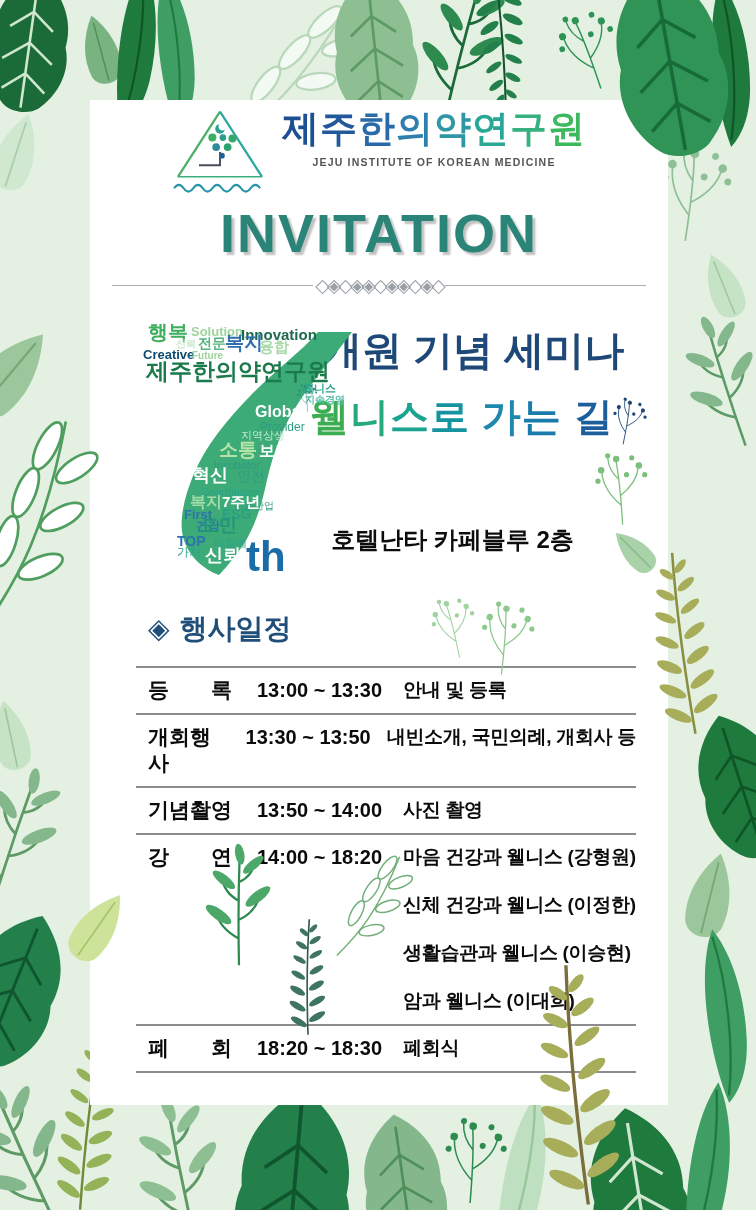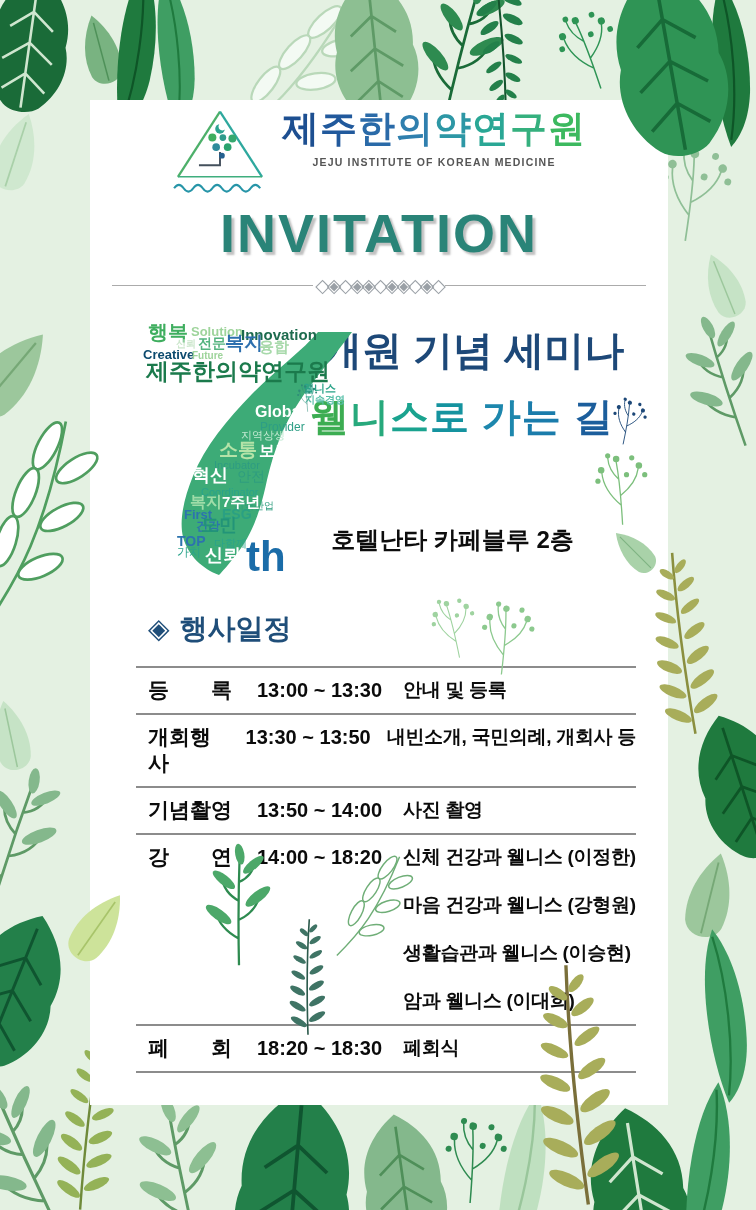--- a/index.html
+++ b/index.html
@@ -340,22 +340,22 @@
           <div class="slabel">기념촬영</div>
           <div class="stime">13:50 ~ 14:00</div>
           <div class="sdesc">
             <div class="ditem">사진 촬영</div>
           </div>
         </div>
         <div class="srow">
           <div class="slabel">강 연</div>
           <div class="stime">14:00 ~ 18:20</div>
           <div class="sdesc">
+            <div class="ditem">마음 건강과 웰니스 (강형원)</div>
             <div class="ditem">신체 건강과 웰니스 (이정한)</div>
-            <div class="ditem">마음 건강과 웰니스 (강형원)</div>
             <div class="ditem">생활습관과 웰니스 (이승현)</div>
             <div class="ditem">암과 웰니스 (이대희)</div>
           </div>
         </div>
         <div class="srow">
           <div class="slabel">폐 회</div>
           <div class="stime">18:20 ~ 18:30</div>
           <div class="sdesc">
             <div class="ditem">폐회식</div>
           </div>

